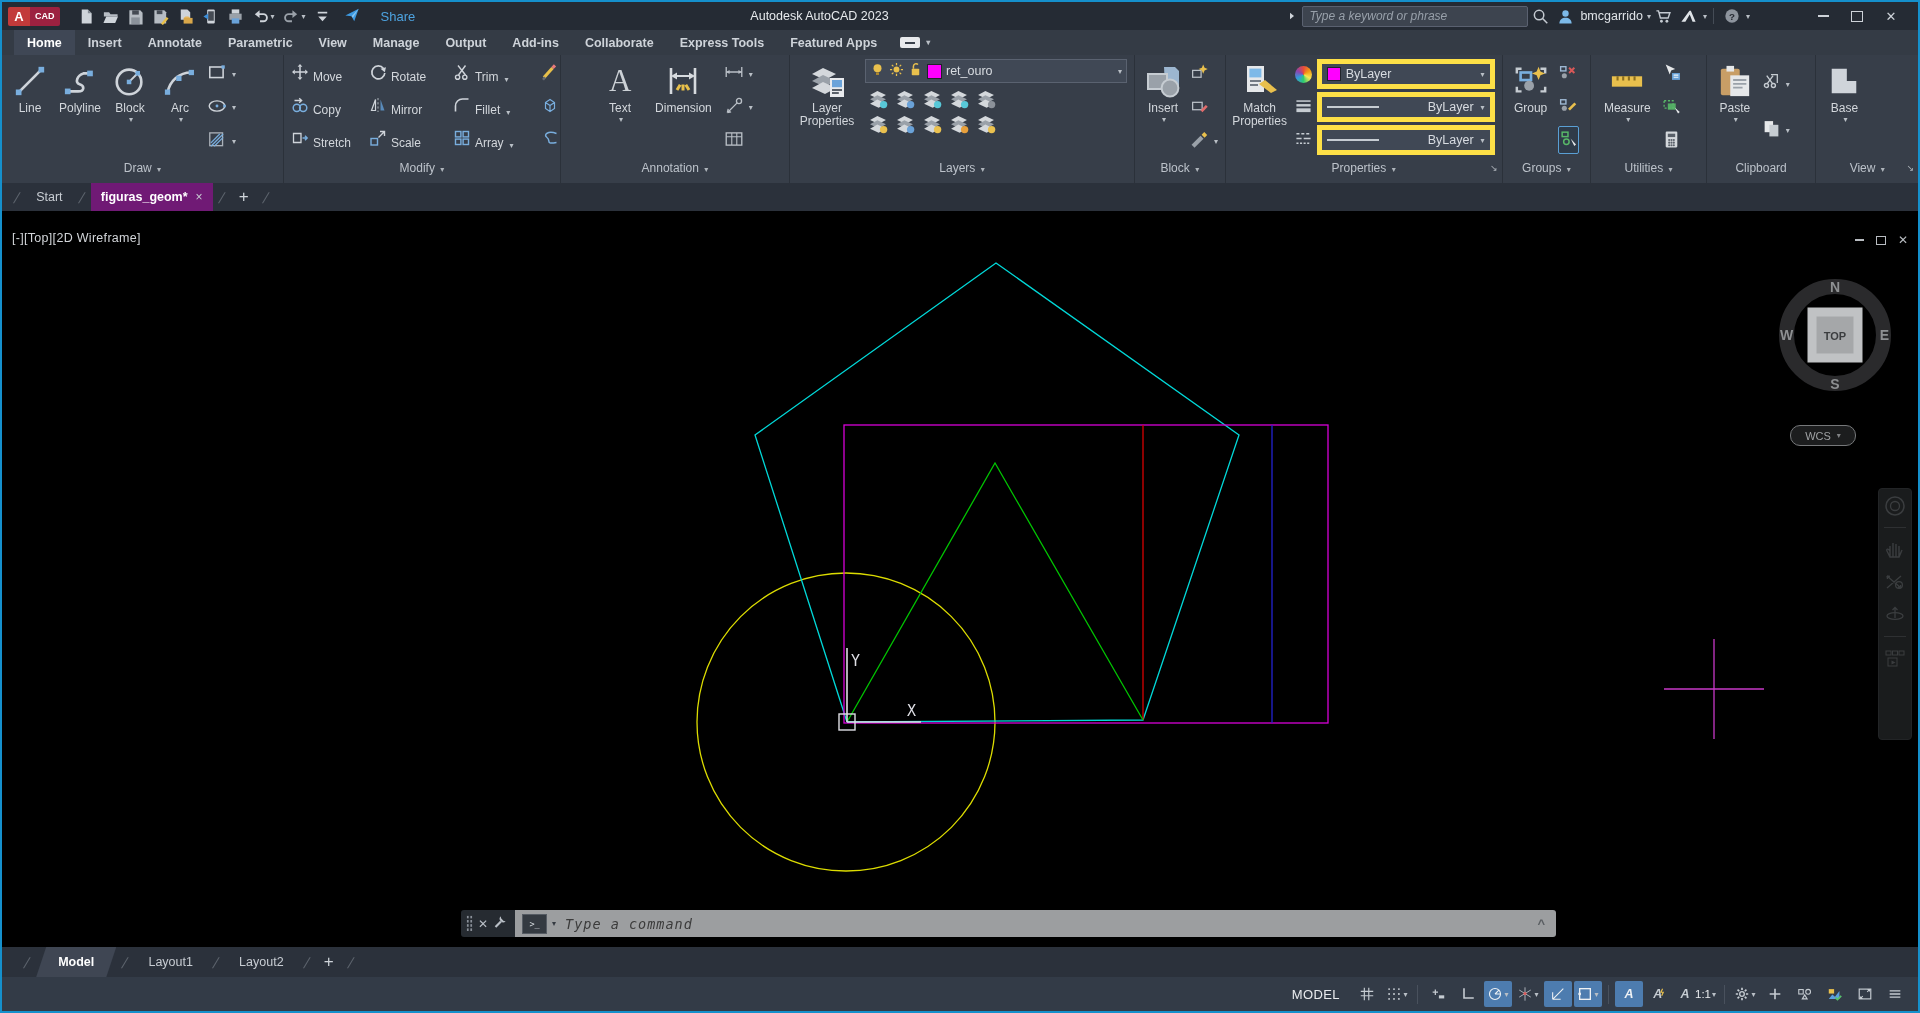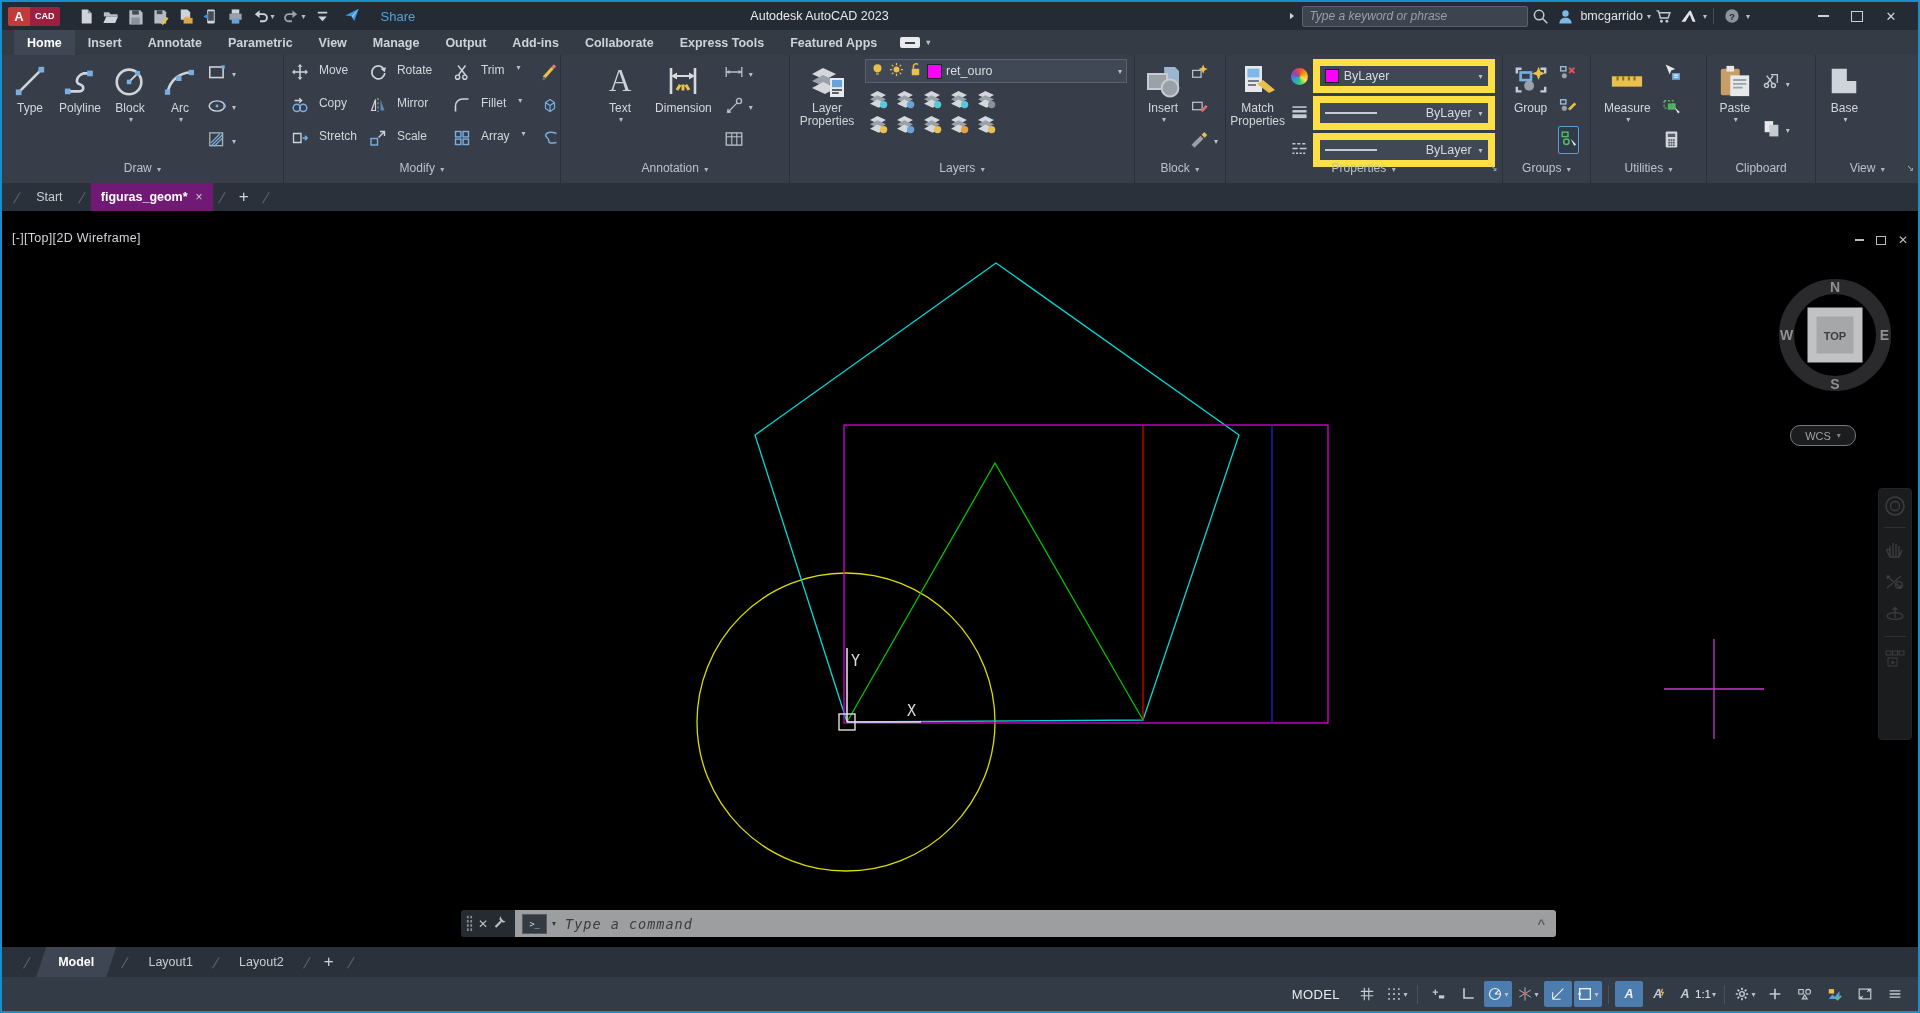--- a/index.html
+++ b/index.html
@@ -46,31 +46,31 @@
   .p-body{height:103px;box-sizing:border-box;display:flex;padding:2px 3px 0;}
   .p-foot{height:25px;line-height:21px;text-align:center;color:#bcc2ca;font-size:12px;cursor:default;white-space:nowrap;}
   .p-foot .caret{font-size:8px;color:#aeb4bb;}
   .launcher{position:absolute;right:4px;bottom:4px;font-size:9px;color:#aeb4bb;}
   .bigbtn{display:flex;flex-direction:column;align-items:center;min-width:46px;padding:3px 2px 0;color:#d3d7dc;font-size:12px;cursor:default;}
   .bigbtn .bicon{height:42px;display:flex;align-items:center;justify-content:center;}
   .bigbtn .blabel{line-height:13px;text-align:center;}
   .minicol{display:flex;flex-direction:column;justify-content:space-between;padding:4px 2px;}
   .mini{display:flex;align-items:center;gap:3px;cursor:default;height:26px;}
   .mod-grid{display:grid;grid-template-columns:78px 84px 88px 26px;grid-auto-rows:33px;align-items:center;font-size:12px;color:#d3d7dc;padding-left:4px;}
-  .mitem{display:flex;align-items:flex-start;gap:10px;cursor:default;}
+  .mitem{display:flex;align-items:flex-end;gap:4px;cursor:default;}
   .textA{font-size:31px;color:#ccd1d6;line-height:30px;font-family:"Liberation Serif",serif;}
   .layers-right{display:flex;flex-direction:column;padding:2px 4px;}
   .layer-combo{width:252px;height:22px;background:#404855;border:1px solid #5a6270;display:flex;align-items:center;gap:4px;padding:0 4px;color:#d8dce1;font-size:12.5px;cursor:default;}
   .layer-combo .sw{width:13px;height:13px;border:1px solid #20242a;}
   .layer-combo .cname{flex:1;}
   .ltools{display:grid;grid-template-columns:repeat(5,27px);grid-auto-rows:25px;margin-top:3px;}
   .ltool{display:flex;align-items:center;justify-content:center;cursor:default;}
   .props-right{display:flex;flex-direction:column;gap:3px;padding:2px 4px;}
   .prow{display:flex;align-items:center;gap:5px;}
-  .combo{width:158px;height:20px;background:#404855;border:7px solid #fde047;display:flex;align-items:center;gap:5px;padding:0 5px;color:#d8dce1;font-size:12.5px;cursor:default;}
+  .combo{width:158px;height:20px;background:#404855;border:5px solid #fde047;display:flex;align-items:center;gap:5px;padding:0 5px;color:#d8dce1;font-size:12.5px;cursor:default;}
   .combo .sw{width:12px;height:12px;border:1px solid #20242a;}
   .combo .cline{width:52px;height:2px;background:#c6ccd2;}
   .combo .cval{flex:1;}
   .combo .cval.right{text-align:right;}
   .colorwheel{width:17px;height:17px;border-radius:50%;background:conic-gradient(#e74c3c,#f39c12,#f5e653,#2ecc71,#3498db,#8e44ad,#e74c3c);}
   .mini.sel{border:1px solid #5a9fd4;background:#2f3b49;border-radius:2px;}
 
   
   .filetabs{position:absolute;top:183px;left:2px;right:2px;height:28px;background:#2b313b;display:flex;align-items:stretch;padding-left:6px;}
   .tab-slash{display:flex;align-items:center;color:#5d646d;font-size:15px;padding:0 7px;transform:skewX(-18deg);}
@@ -293,21 +293,21 @@
     <div class="panel" style="width:283px">
       <div class="p-body">
         <div class="bigbtn">
           <span class="bicon">
               <svg width="34" height="34" viewBox="0 0 18 18">
                 <path d="M3 15L15 3" stroke="#cfd4da" stroke-width="1.4"></path>
                 <rect x="1.5" y="13.5" width="3" height="3" fill="#79aede"></rect>
                 <rect x="13.5" y="1.5" width="3" height="3" fill="#79aede"></rect>
               </svg>
             </span>
-          <span class="blabel">Type</span>
+          <span class="blabel">Line</span>
         </div>
         <div class="bigbtn">
           <span class="bicon">
               <svg width="34" height="34" viewBox="0 0 18 18">
                 <path d="M2.5 14.5h5.5c3.5 0 3.5-3 .8-3.8S7.5 6 10.8 5h3" fill="none" stroke="#cfd4da" stroke-width="1.4"></path>
                 <rect x="1" y="13" width="3" height="3" fill="#79aede"></rect>
                 <rect x="12.8" y="3.5" width="3" height="3" fill="#79aede"></rect>
               </svg>
             </span>
           <span class="blabel">Polyline</span>

